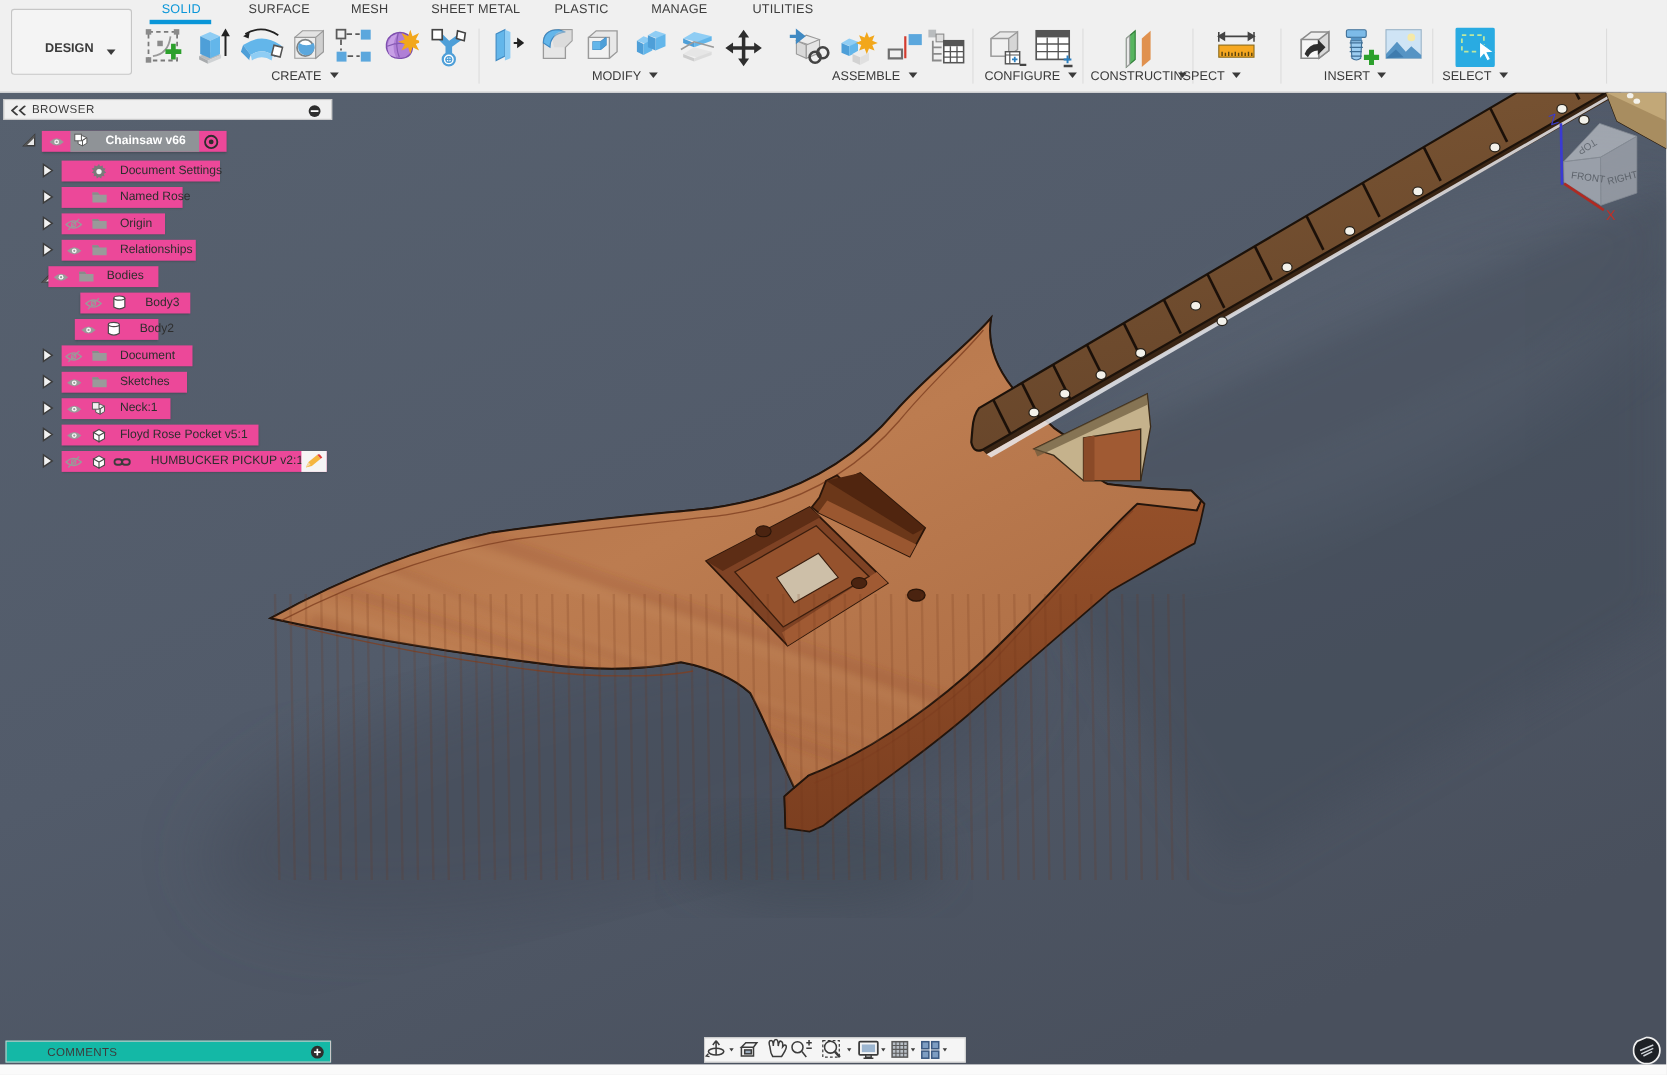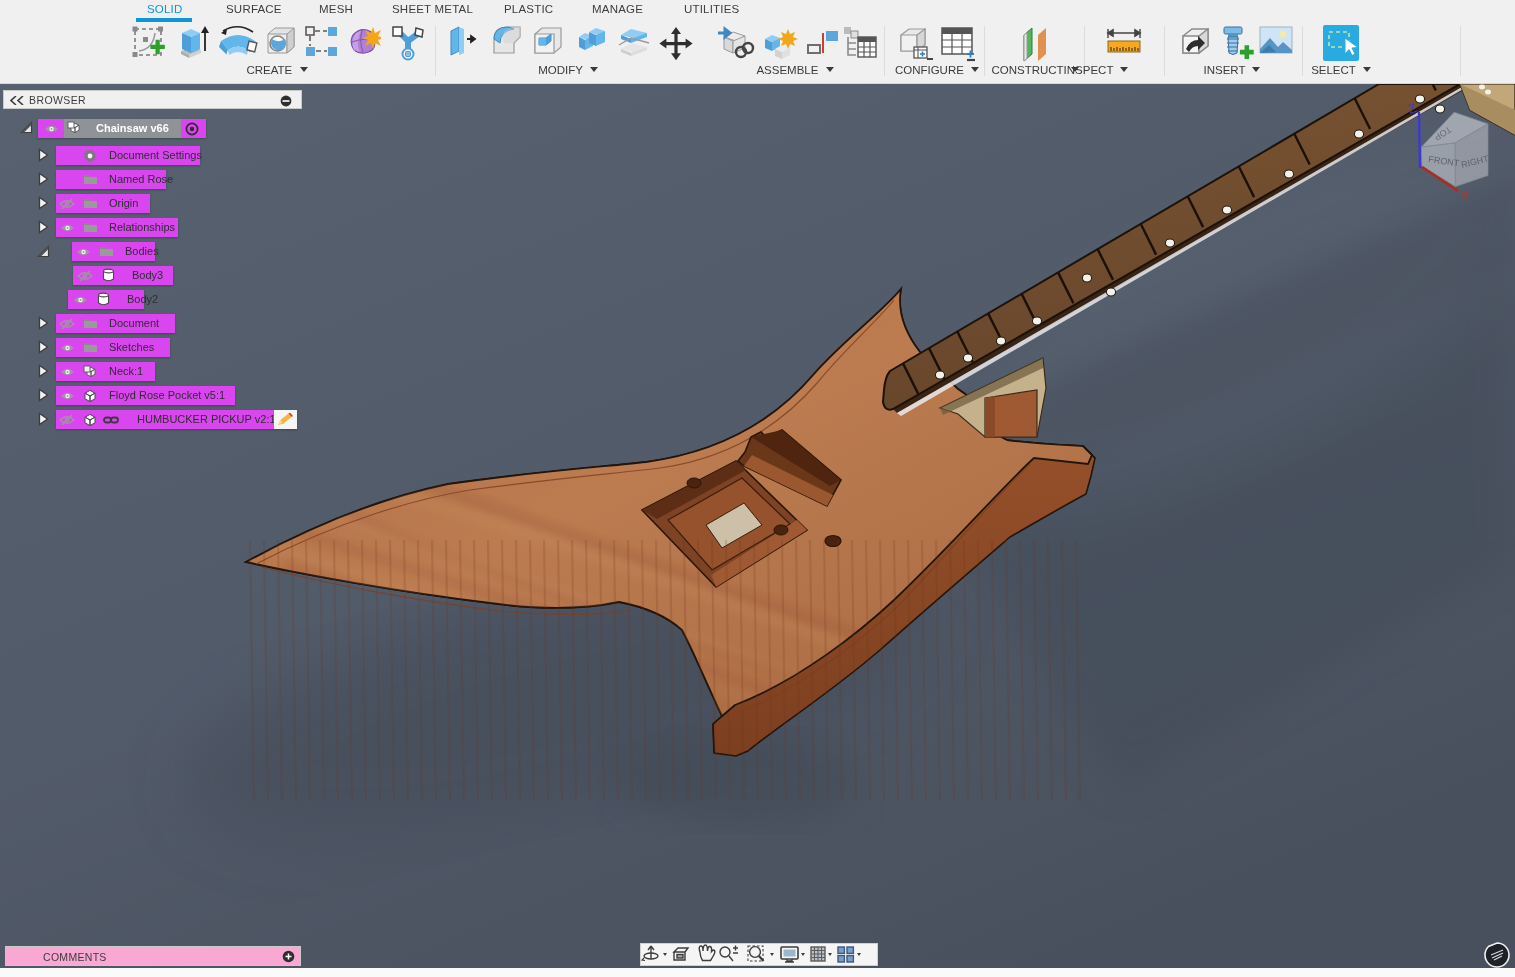--- a/index.html
+++ b/index.html
@@ -12,40 +12,44 @@
 #designbtn span { position:absolute; left:30px; top:29px; font-size:11.5px; font-weight:bold; color:#3a3a3a; }
 #designbtn .car { position:absolute; left:86px; top:36px; width:0; height:0; border-left:4px solid transparent; border-right:4px solid transparent; border-top:5px solid #3a3a3a; }
 .glabel { position:absolute; top:64px; font-size:11.5px; color:#3a3a3a; text-align:center; white-space:nowrap; }
 .glabel .car { display:inline-block; vertical-align:middle; margin-left:4px; margin-top:-2px; width:0; height:0; border-left:4px solid transparent; border-right:4px solid transparent; border-top:5px solid #3a3a3a; }
 .sep { position:absolute; top:26px; height:50px; width:1px; background:#dcdcdc; }
 .ticon { position:absolute; top:25px; }
 #viewport { position:absolute; left:0; top:84px; width:1515px; height:884px; }
 #browser { position:absolute; left:0; top:6px; }
 #bhead { position:absolute; left:3px; top:0px; width:299px; height:19px; background:#f0f0f0; border:1px solid #c9c9c9; }
 #bhead .t { position:absolute; left:25px; top:3px; font-size:10.5px; color:#3c3c3c; letter-spacing:.4px; }
-.brow { position:absolute; height:19px; background:#d946ef; box-shadow:0 1px 2px rgba(0,0,0,.25); }
+.brow { position:absolute; height:19px; background:#ec4899; box-shadow:0 1px 2px rgba(0,0,0,.25); }
 .brow .txt { position:absolute; top:3.2px; font-size:11px; color:#2e2e2e; white-space:nowrap; }
 .selseg { position:absolute; top:0; height:100%; background:#8f9397; }
 .seltxt { position:absolute; top:3.2px; font-size:11px; font-weight:bold; color:#ffffff; white-space:nowrap; }
-#comments { position:absolute; left:5px; top:862px; width:296px; height:20px; background:#f9a8d4; border:1px solid #c9c9c9; }
+#comments { position:absolute; left:5px; top:862px; width:296px; height:20px; background:#14b8a6; border:1px solid #c9c9c9; }
 #comments .t { position:absolute; left:37px; top:4px; font-size:10.5px; color:#3c3c3c; letter-spacing:.3px; }
 #navbar { position:absolute; left:640px; top:859px; width:238px; height:23px; background:#f5f5f5; border:1px solid #d0d0d0; }
 #bottomstrip { position:absolute; left:0; top:968px; width:1515px; height:9px; background:#fafafa; }
 </style>
 </head>
 <body>
 <div id="toolbar">
 <div class="tab active" style="left:147px">SOLID</div>
     <div class="tab" style="left:226px">SURFACE</div>
     <div class="tab" style="left:319px">MESH</div>
     <div class="tab" style="left:392px">SHEET METAL</div>
     <div class="tab" style="left:504px">PLASTIC</div>
     <div class="tab" style="left:592px">MANAGE</div>
     <div class="tab" style="left:684px">UTILITIES</div>
 <div id="tab-underline"></div>
+<div id="designbtn">
+      <span>DESIGN</span>
+      <div class="car"></div>
+    </div>
 <div class="sep" style="left:435px"></div>
     <div class="sep" style="left:884px"></div>
     <div class="sep" style="left:984px"></div>
     <div class="sep" style="left:1084px"></div>
     <div class="sep" style="left:1164px"></div>
     <div class="sep" style="left:1302px"></div>
     <div class="sep" style="left:1460px"></div>
 <div class="ticon" style="left:131px;width:40px;height:32px"><svg width="40" height="38" viewBox="0 0 40 38">
 <rect x="4" y="4" width="26" height="26" fill="none" stroke="#7a7a7a" stroke-width="1.6" stroke-dasharray="4 3"></rect>
 <rect x="1.5" y="1.5" width="5" height="5" fill="#8a8a8a"></rect>
@@ -532,21 +536,21 @@
         <svg style="position:absolute;left:27px;top:3px" width="15" height="12" viewBox="0 0 15 12">
           <path d="M1,2 h5 l1.5,2 H14 V11 H1 Z" fill="#9a9a9a"></path>
           <path d="M1,2 h5 l1.5,2 H1Z" fill="#8a8a8a"></path>
         </svg>
         <span class="txt" style="left:53px">Relationships</span>
       </div>
       <svg style="position:absolute;left:37px;top:155px" width="13" height="13" viewBox="0 0 13 13">
         <path d="M11.5,1.5 L11.5,11.5 L1.5,11.5 Z" fill="#e8e8e8" stroke="#3c3c3c" stroke-width="1.2"></path>
         <path d="M11.5,1.5 L1.5,11.5 L4,11.5 L11.5,4 Z" fill="#555"></path>
       </svg>
-      <div class="brow" style="left:72px;top:152px;width:83px">
+      <div class="brow" style="left:44px;top:152px;width:100px">
         <svg style="position:absolute;left:4px;top:5px" width="15" height="10" viewBox="0 0 15 10">
           <path d="M1,5 Q7.5,-1.5 14,5 Q7.5,11.5 1,5Z" fill="#9a9a9a"></path>
           <circle cx="7.5" cy="5" r="2.2" fill="#f5f5f5"></circle>
           <circle cx="7.5" cy="5" r="1" fill="#9a9a9a"></circle>
         </svg>
         <svg style="position:absolute;left:27px;top:3px" width="15" height="12" viewBox="0 0 15 12">
           <path d="M1,2 h5 l1.5,2 H14 V11 H1 Z" fill="#9a9a9a"></path>
           <path d="M1,2 h5 l1.5,2 H1Z" fill="#8a8a8a"></path>
         </svg>
         <span class="txt" style="left:53px">Bodies</span>

